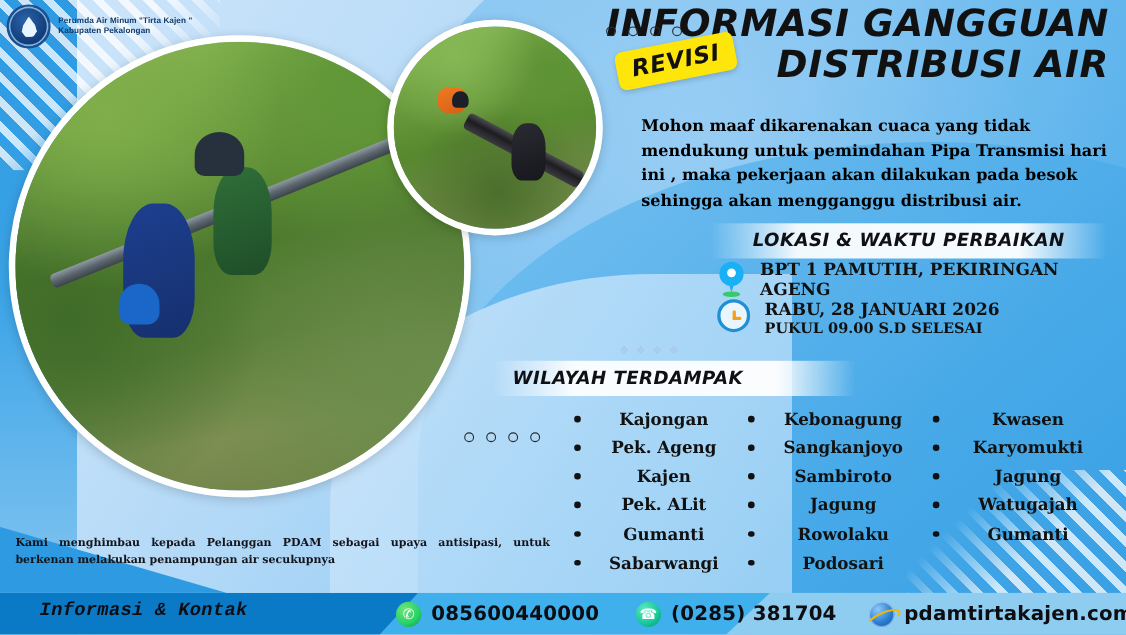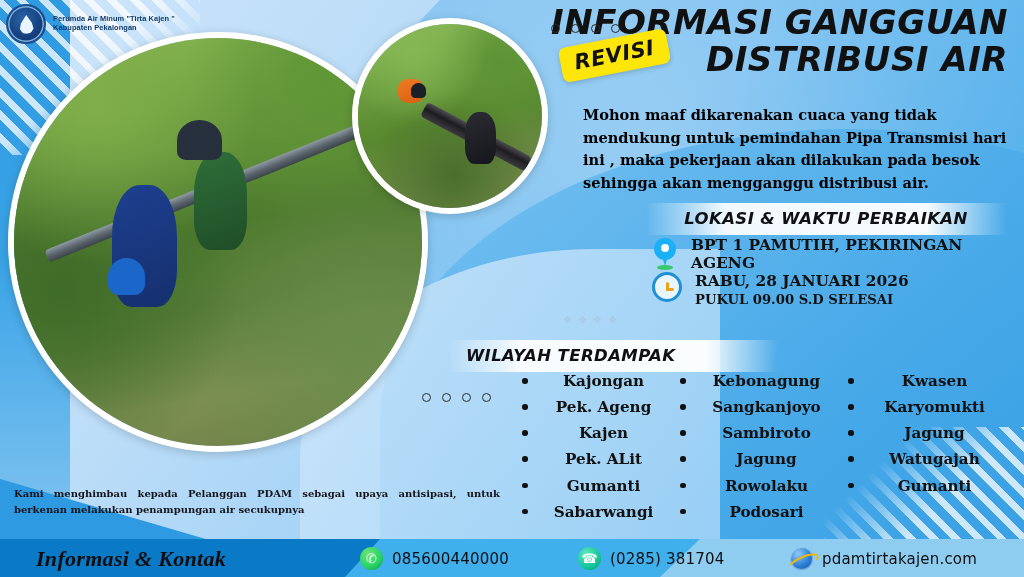--- a/index.html
+++ b/index.html
@@ -158,21 +158,21 @@
 
   
   .banner {
     position:absolute; z-index:30;
     font-family:"DejaVu Sans", sans-serif;
     font-weight:700; font-style:italic; font-size:16.5px; letter-spacing:.4px;
     color:#101014; padding:6px 18px 7px;
     background:linear-gradient(90deg, rgba(255,255,255,0) 0%, rgba(255,255,255,.92) 22%, rgba(255,255,255,.95) 78%, rgba(255,255,255,0) 100%);
   }
   .banner-lokasi { right:18px; top:203px; width:360px; text-align:center; }
-  .banner-wilayah { left:448px; top:328px; width:330px; text-align:left;margin-top:12px; }
+  .banner-wilayah { left:448px; top:328px; width:330px; text-align:left; }
 
   
   .info-row { position:absolute; display:flex; align-items:center; gap:13px; z-index:30; }
   .row-loc  { left:652px; top:236px; }
   .row-time { left:652px; top:272px; align-items:flex-start; }
 
   .pin-icon { width:26px; height:32px; position:relative; flex:0 0 auto; }
   .pin-icon .pin-body {
     position:absolute; left:2px; top:0; width:22px; height:22px; border-radius:50% 50% 50% 50%;
     background:#19b0f5;
@@ -243,29 +243,29 @@
   .footer-bg2 {
     position:absolute; left:0; top:0; height:38px; width:700px; background:#3fb0ec;
     clip-path:polygon(0 0, 700px 0, 660px 100%, 0 100%);
   }
   .footer-bg3 {
     position:absolute; left:0; top:0; height:38px; width:380px; background:#0a79c6;
     clip-path:polygon(0 0, 380px 0, 345px 100%, 0 100%);
   }
   .footer-label {
     position:absolute; left:36px; top:7px; z-index:3;
-    font-family:Liberation Serif, serif; font-weight:700; font-style:italic;
-    font-size:22px; color:#0e0e12; letter-spacing:.3px;
+    font-family:Liberation Mono, monospace; font-weight:700; font-style:italic;
+    font-size:17px; color:#0e0e12; letter-spacing:.3px;
   }
   .f-item { position:absolute; top:8px; display:flex; align-items:center; gap:9px; z-index:3; }
   .f-wa   { left:360px; }
   .f-tel  { left:578px; }
   .f-web  { left:790px; }
   .f-item .f-txt {
-    font-family:"DejaVu Sans", sans-serif; font-weight:400; font-size:15px; color:#0e0e12; letter-spacing:.2px;
+    font-family:"DejaVu Sans", sans-serif; font-weight:700; font-size:18px; color:#0e0e12; letter-spacing:.2px;
   }
   .ic { width:23px; height:23px; border-radius:50%; flex:0 0 auto; position:relative;
         display:flex; align-items:center; justify-content:center; font-size:13px; color:#fff; }
   .ic-wa  { background:radial-gradient(circle at 35% 30%, #6ee37a, #25d366 60%, #128c3f 100%); }
   .ic-tel { background:radial-gradient(circle at 35% 30%, #5fe8bf, #14c79a 60%, #0a8f6d 100%); }
   .ic-web { background:radial-gradient(circle at 35% 30%, #8ecaf7, #2a7fd4 55%, #14529a 100%);
             box-shadow:0 0 0 1px rgba(255,255,255,.4) inset; }
   .ic-web::after {
     content:""; position:absolute; left:-3px; top:9px; width:29px; height:9px;
     border:2px solid #f2b705; border-radius:50%; transform:rotate(-24deg);

